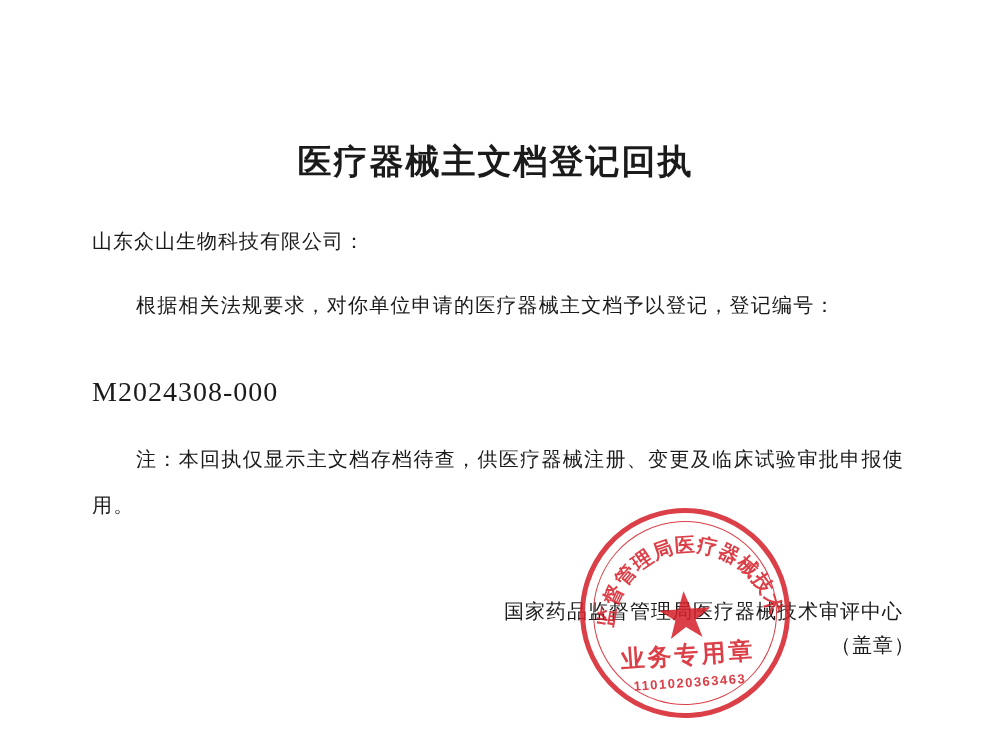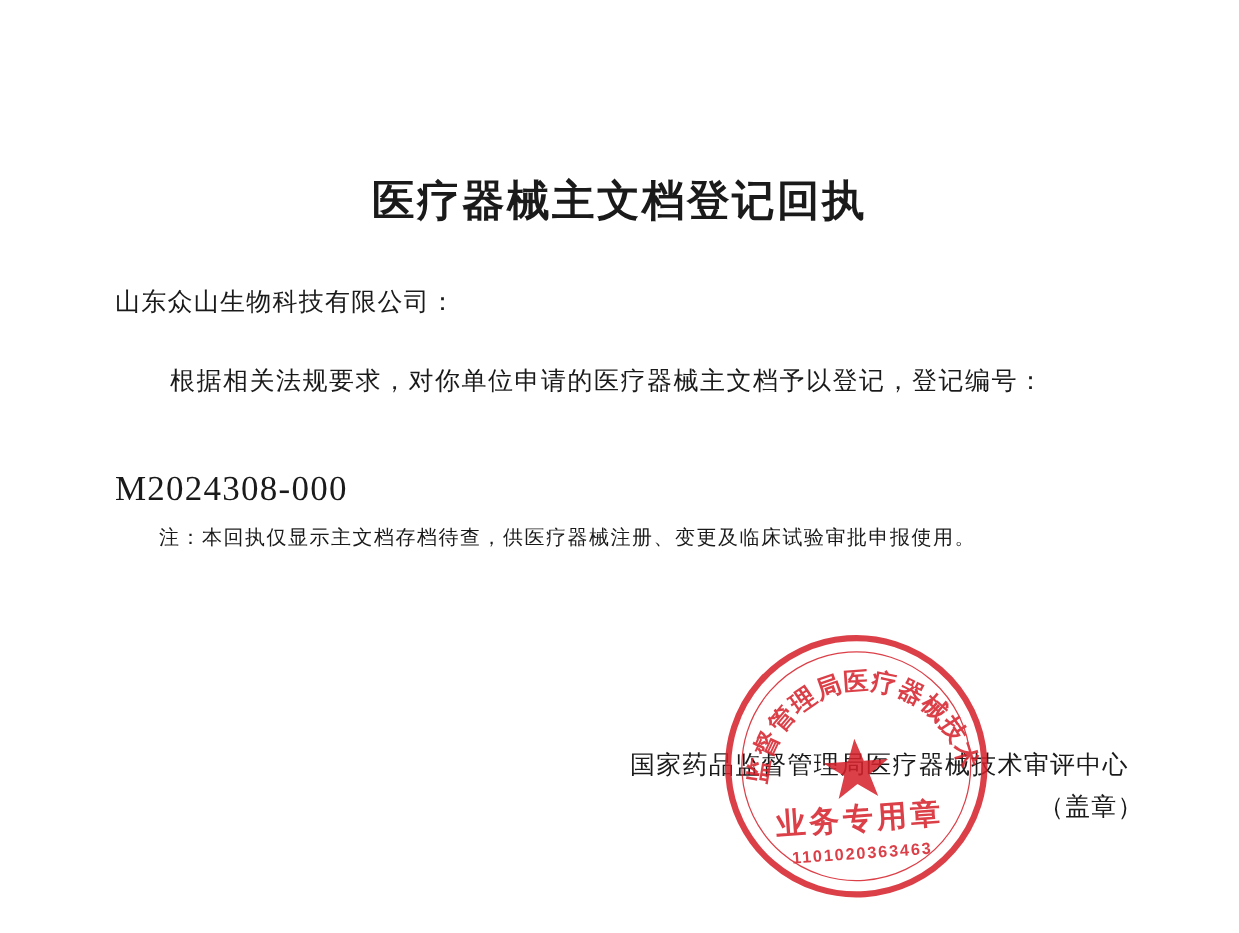--- a/index.html
+++ b/index.html
@@ -57,23 +57,23 @@
     left: 92px;
     top: 328px;
     font-size: 28px;
     letter-spacing: 1px;
     font-family: Liberation Serif, serif;
     margin-top: 48px;
   }
   .note-block {
     position: absolute;
     left: 92px;
-    top: 408px;
+    top: 436px;
     width: 812px;
-    font-size: 16px;
+    font-size: 20px;
     line-height: 46px;
     letter-spacing: 1.2px;
     text-align: justify;
   }
   .signature-org {
     position: absolute;
     right: 88px;
     top: 598px;
     font-size: 20px;
     letter-spacing: 1px;

